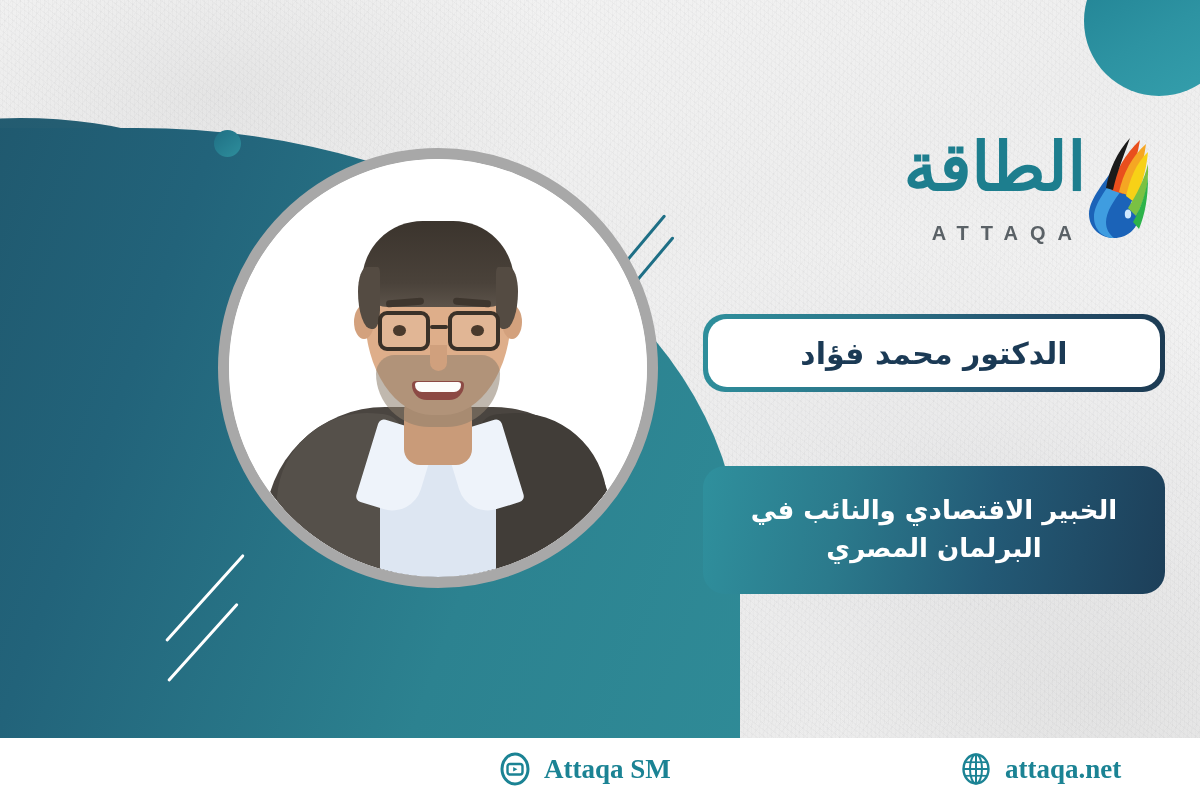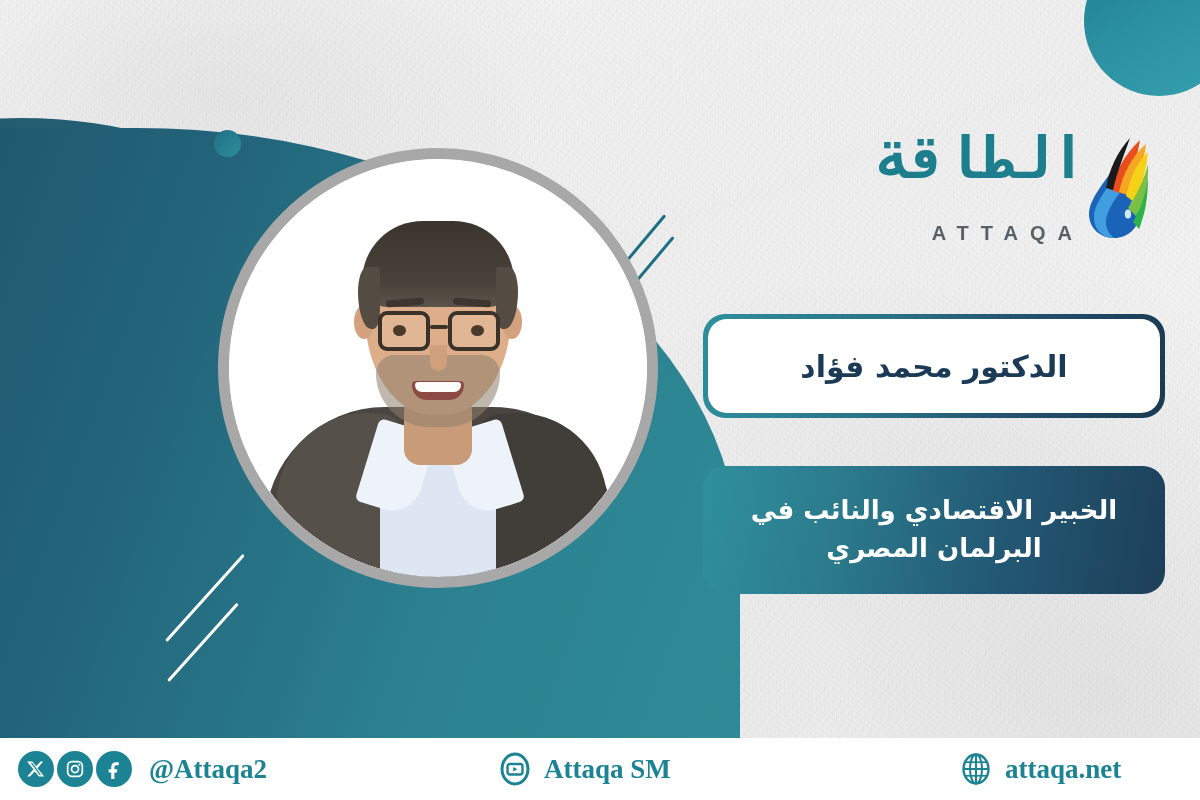--- a/index.html
+++ b/index.html
@@ -140,34 +140,34 @@
   .pt-mouth {
     left:50%; margin-left:-26px; top:222px; width:52px; height:19px;
     background:#8c4a44; border-radius:6px 6px 22px 22px; overflow:hidden;
   }
   .pt-teeth { position:absolute; left:3px; top:1px; width:46px; height:10px; background:#fdfdfb; border-radius:4px 4px 9px 9px; }
 
   
   .logo-wrap { position:absolute; right:56px; top:138px; width:330px; height:118px; }
   .logo-ar {
     position:absolute; right:58px; top:-4px;
-    font-family:Liberation Mono, monospace;
-    font-size:58px; font-weight:700; color:#1d7e8e;
+    font-family:Liberation Serif, serif;
+    font-size:67px; font-weight:700; color:#1d7e8e;
     letter-spacing:-1px; line-height:1; direction:rtl;
   }
   .logo-en {
     position:absolute; right:60px; top:84px;
     font-size:20px; font-weight:700; color:#5a6166;
     letter-spacing:12px;
   }
   .logo-drop { position:absolute; right:-6px; top:-8px; width:72px; height:112px; }
 
   
   .name-card {
-    position:absolute; left:703px; top:314px; width:462px; height:104px;
+    position:absolute; left:703px; top:314px; width:462px; height:78px;
     border-radius:22px; padding:5px;
     background:linear-gradient(100deg,#2e8f9c 0%,#2a7387 38%,#234f6c 70%,#1c3a52 100%);
   }
   .name-card-in {
     width:100%; height:100%; border-radius:19px; background:#ffffff;
     display:flex; align-items:center; justify-content:center;
   }
   .name-text {
     font-family:"DejaVu Sans", sans-serif;
     font-size:30px; font-weight:700; color:#1b3a55; direction:rtl;
@@ -272,42 +272,20 @@
       <span class="name-text">الدكتور محمد فؤاد</span>
     </div>
   </div>
 
   <div class="title-card">
     <span class="title-text">الخبير الاقتصادي والنائب في البرلمان المصري</span>
   </div>
 
   <div class="footer">
 
-    <div class="f-group f-g1">
-      <div class="social-row">
-        <span class="sicon">
-          <svg width="20" height="20" viewBox="0 0 24 24">
-              <path fill="#fff" d="M17.5 3h3.2l-7 8 8.2 10h-6.4l-5-6.1L4.7 21H1.5l7.5-8.6L1.1 3h6.6l4.5 5.6L17.5 3zm-1.1 16.1h1.8L7.7 4.8H5.8l10.6 14.3z"></path>
-            </svg>
-        </span>
-        <span class="sicon">
-          <svg width="20" height="20" viewBox="0 0 24 24">
-            <rect x="3.2" y="3.2" width="17.6" height="17.6" rx="5.2" fill="none" stroke="#fff" stroke-width="2.1"></rect>
-            <circle cx="12" cy="12" r="4.2" fill="none" stroke="#fff" stroke-width="2.1"></circle>
-            <circle cx="17.2" cy="6.9" r="1.25" fill="#fff"></circle>
-          </svg>
-        </span>
-        <span class="sicon">
-          <svg width="20" height="20" viewBox="0 0 24 24">
-              <path fill="#fff" d="M15.4 7.6h2.3V4.2c-.4-.06-1.8-.2-3.4-.2-3.3 0-5.6 2-5.6 5.8v2.6H5.6v3.8h3.1V24h3.8v-7.8h3l.5-3.8h-3.5V10.2c0-1.5.4-2.6 2.9-2.6z"></path>
-            </svg>
-        </span>
-      </div>
-      <span class="f-label">@Attaqa2</span>
-    </div>
 
     <div class="f-group f-g3">
       <span class="sicon-o">
         <svg width="34" height="34" viewBox="0 0 34 34">
           <ellipse cx="17" cy="17" rx="12.5" ry="14.5" fill="none" stroke="#1b8394" stroke-width="2.4"></ellipse>
           <ellipse cx="17" cy="17" rx="6" ry="14.5" fill="none" stroke="#1b8394" stroke-width="2"></ellipse>
           <line x1="4.6" y1="17" x2="29.4" y2="17" stroke="#1b8394" stroke-width="2"></line>
           <line x1="6.6" y1="10.2" x2="27.4" y2="10.2" stroke="#1b8394" stroke-width="1.7"></line>
           <line x1="6.6" y1="23.8" x2="27.4" y2="23.8" stroke="#1b8394" stroke-width="1.7"></line>
           <line x1="17" y1="2.5" x2="17" y2="31.5" stroke="#1b8394" stroke-width="2"></line>

